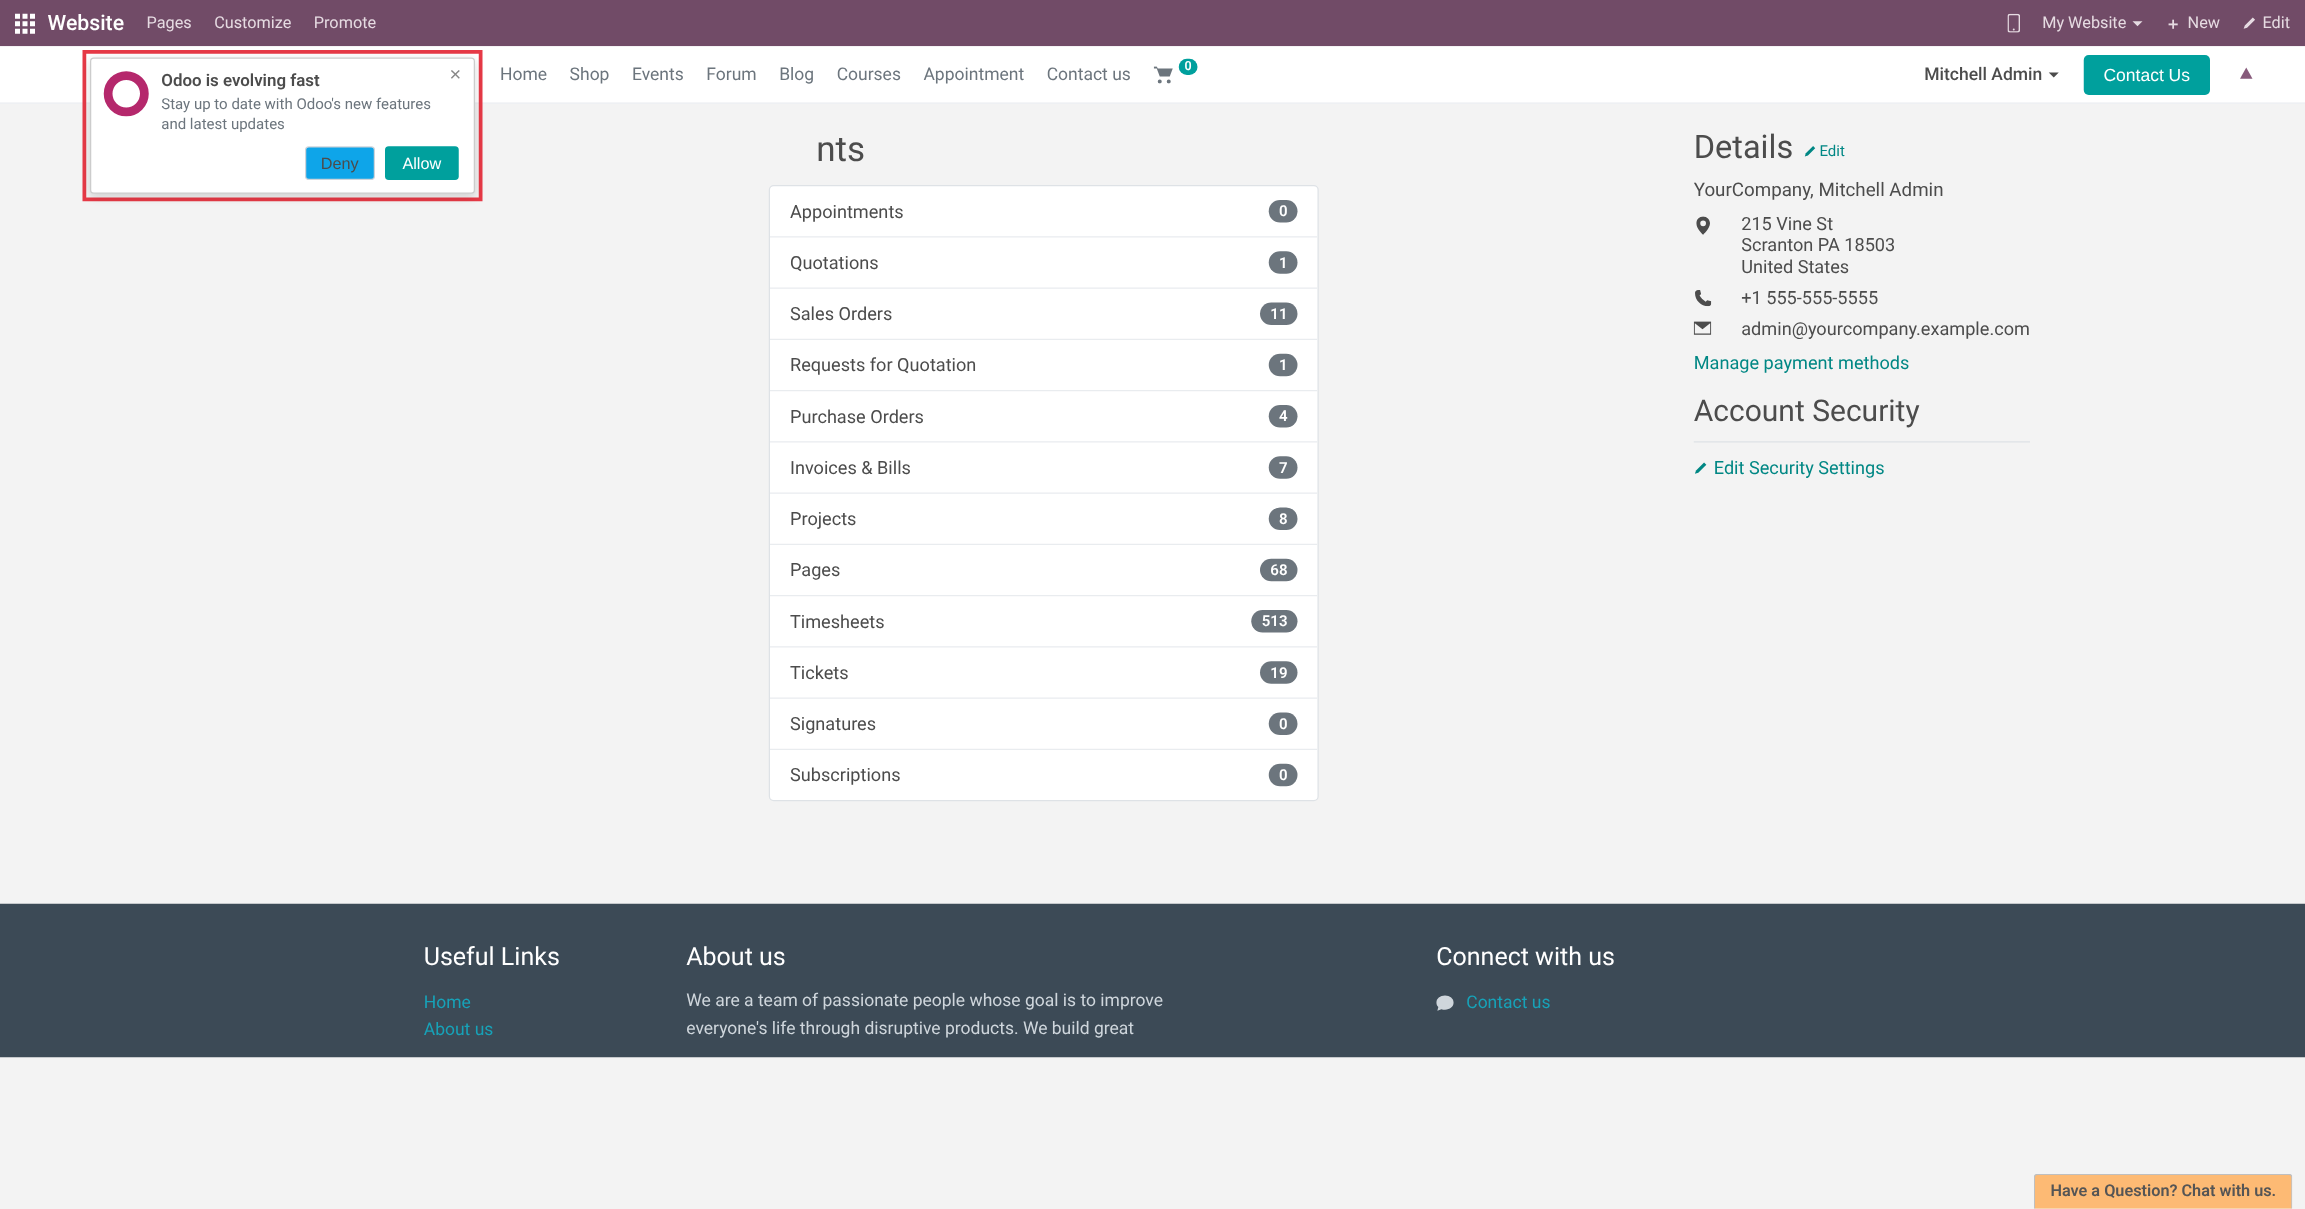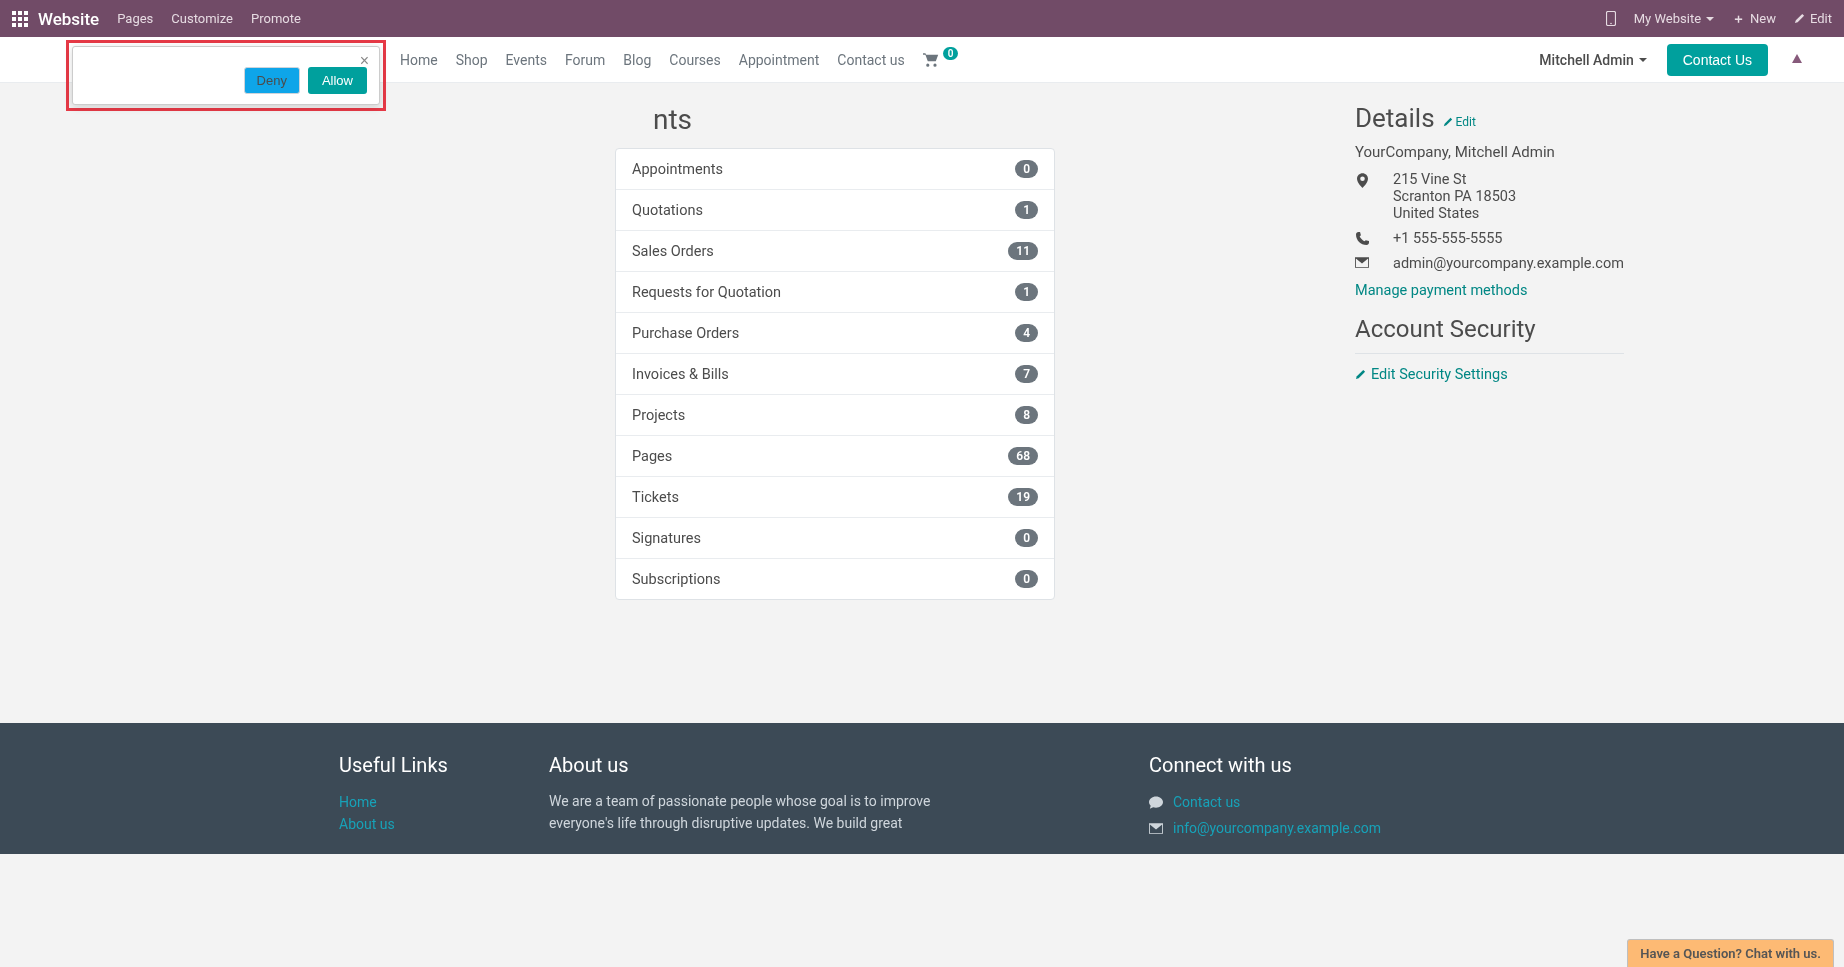--- a/index.html
+++ b/index.html
@@ -148,20 +148,27 @@
         <span class="caret-down"></span>
     </span>
     <button class="btn-primary">Contact Us</button>
     <span><span class="drop-icon"></span></span>
   </div>
 </div>
 
 <div class="notif-highlight">
   <div class="notif-card">
     <button class="notif-close">×</button>
+    <div class="notif-body">
+      <div class="notif-ring"></div>
+      <div class="notif-text">
+        <strong>Odoo is evolving fast</strong>
+        <p>Stay up to date with Odoo's new features and latest updates</p>
+      </div>
+    </div>
     <div class="notif-actions">
       <button class="btn-light">Deny</button>
       <button class="btn-allow">Allow</button>
     </div>
   </div>
 </div>
 
 <div class="page-wrap">
   <div class="container">
     <div class="col-main">
@@ -191,20 +198,24 @@
             <span>Invoices &amp; Bills</span>
             <span class="badge">7</span>
           </div>
           <div class="doc-item">
             <span>Projects</span>
             <span class="badge">8</span>
           </div>
           <div class="doc-item">
             <span>Pages</span>
             <span class="badge">68</span>
+          </div>
+          <div class="doc-item">
+            <span>Timesheets</span>
+            <span class="badge">513</span>
           </div>
           <div class="doc-item">
             <span>Tickets</span>
             <span class="badge">19</span>
           </div>
           <div class="doc-item">
             <span>Signatures</span>
             <span class="badge">0</span>
           </div>
           <div class="doc-item">
@@ -269,37 +280,29 @@
 
 <div class="footer">
   <div class="container">
     <div class="fcol-links">
       <h4>Useful Links</h4>
       <a class="flink">Home</a>
       <a class="flink">About us</a>
     </div>
     <div class="fcol-about">
       <h4>About us</h4>
-      <p>We are a team of passionate people whose goal is to improve everyone's life through disruptive updates. We build great</p>
+      <p>We are a team of passionate people whose goal is to improve everyone's life through disruptive products. We build great</p>
     </div>
     <div class="fcol-connect">
       <h4>Connect with us</h4>
       <div class="connect-row">
         <span class="ic">
           <svg width="14" height="13" viewBox="0 0 16 14">
               <path fill="currentColor" d="M8 0C3.6 0 0 2.9 0 6.5c0 1.6.7 3 1.9 4.1L1 14l3.7-1.5c1 .3 2.1.5 3.3.5 4.4 0 8-2.9 8-6.5S12.4 0 8 0z"></path>
             </svg>
         </span>
         <a class="flink" style="display:inline">Contact us</a>
       </div>
-      <div class="connect-row">
-        <span class="ic">
-          <svg width="14" height="11" viewBox="0 0 16 12">
-              <path fill="currentColor" d="M0 0h16v12H0V0zm8 7L1 1.5V11h14V1.5L8 7z"></path>
-            </svg>
-        </span>
-        <a class="flink" style="display:inline">info@yourcompany.example.com</a>
-      </div>
     </div>
   </div>
 </div>
 
 <div class="chat-tab">Have a Question? Chat with us.</div>
 
 </body></html>

